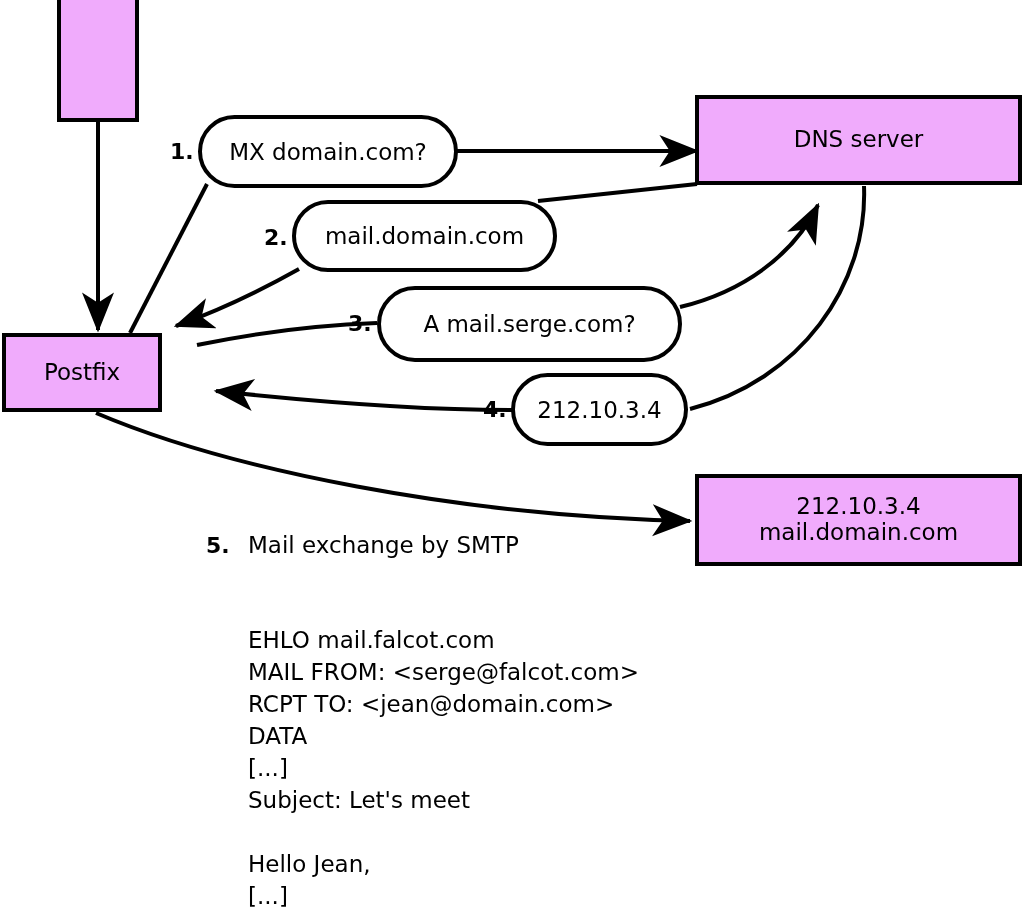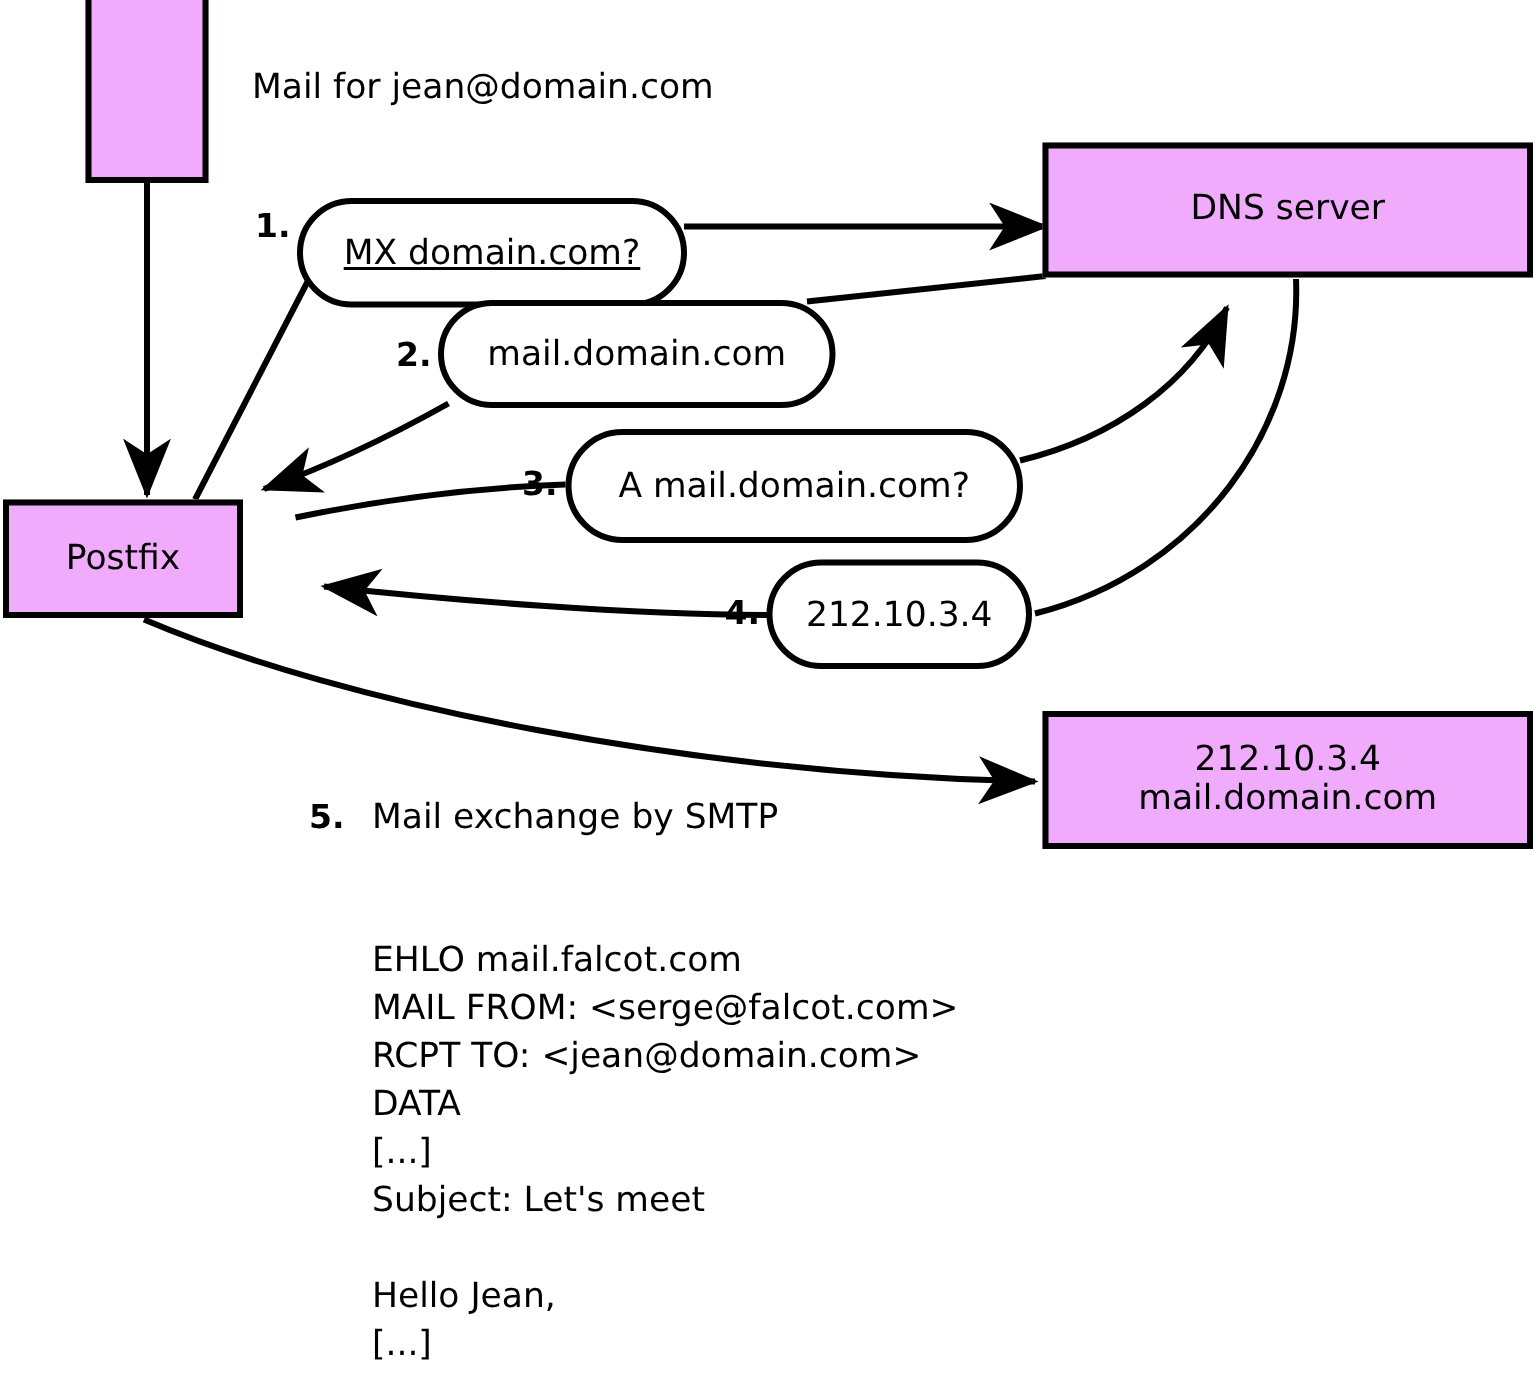--- a/index.html
+++ b/index.html
@@ -121,41 +121,40 @@
 
   <div class="node-box" style="left:695px; top:95px; width:327px; height:90px;">
     <span>DNS server</span>
   </div>
 
   <div class="node-box" style="left:695px; top:474px; width:327px; height:92px; flex-direction:column;">
     <span>212.10.3.4</span>
     <span>mail.domain.com</span>
   </div>
 
-  <div class="bubble" style="left:198px; top:132px; width:260px; height:73px; border-radius:37px; z-index:5;text-decoration:underline;">
+  <div class="bubble" style="left:198px; top:115px; width:260px; height:73px; border-radius:37px; z-index:5;">
     <span>MX domain.com?</span>
   </div>
   <div class="step-num" style="left:170px; top:139px;">1.</div>
 
   <div class="bubble" style="left:292px; top:200px; width:265px; height:72px; border-radius:36px; z-index:5;">
     <span>mail.domain.com</span>
   </div>
   <div class="step-num" style="left:264px; top:225px;">2.</div>
 
   <div class="bubble" style="left:377px; top:286px; width:305px; height:76px; border-radius:38px; z-index:5;">
-    <span>A mail.domain.com?</span>
+    <span>A mail.serge.com?</span>
   </div>
   <div class="step-num" style="left:348px; top:311px;">3.</div>
 
   <div class="bubble" style="left:511px; top:373px; width:177px; height:73px; border-radius:37px; z-index:5;">
     <span>212.10.3.4</span>
   </div>
   <div class="step-num" style="left:483px; top:397px;">4.</div>
 
-  <div class="plain-text" style="left:168px; top:45px;">Mail for jean@domain.com</div>
 
   <div class="smtp-num" style="left:206px; top:533px;">5.</div>
   <div class="smtp-label" style="left:248px; top:532px;text-align:right;">Mail exchange by SMTP</div>
 
   <div class="transcript" style="left:248px; top:624px;">EHLO mail.falcot.com
 MAIL FROM: &lt;serge@falcot.com&gt;
 RCPT TO: &lt;jean@domain.com&gt;
 DATA
 [...]
 Subject: Let's meet

